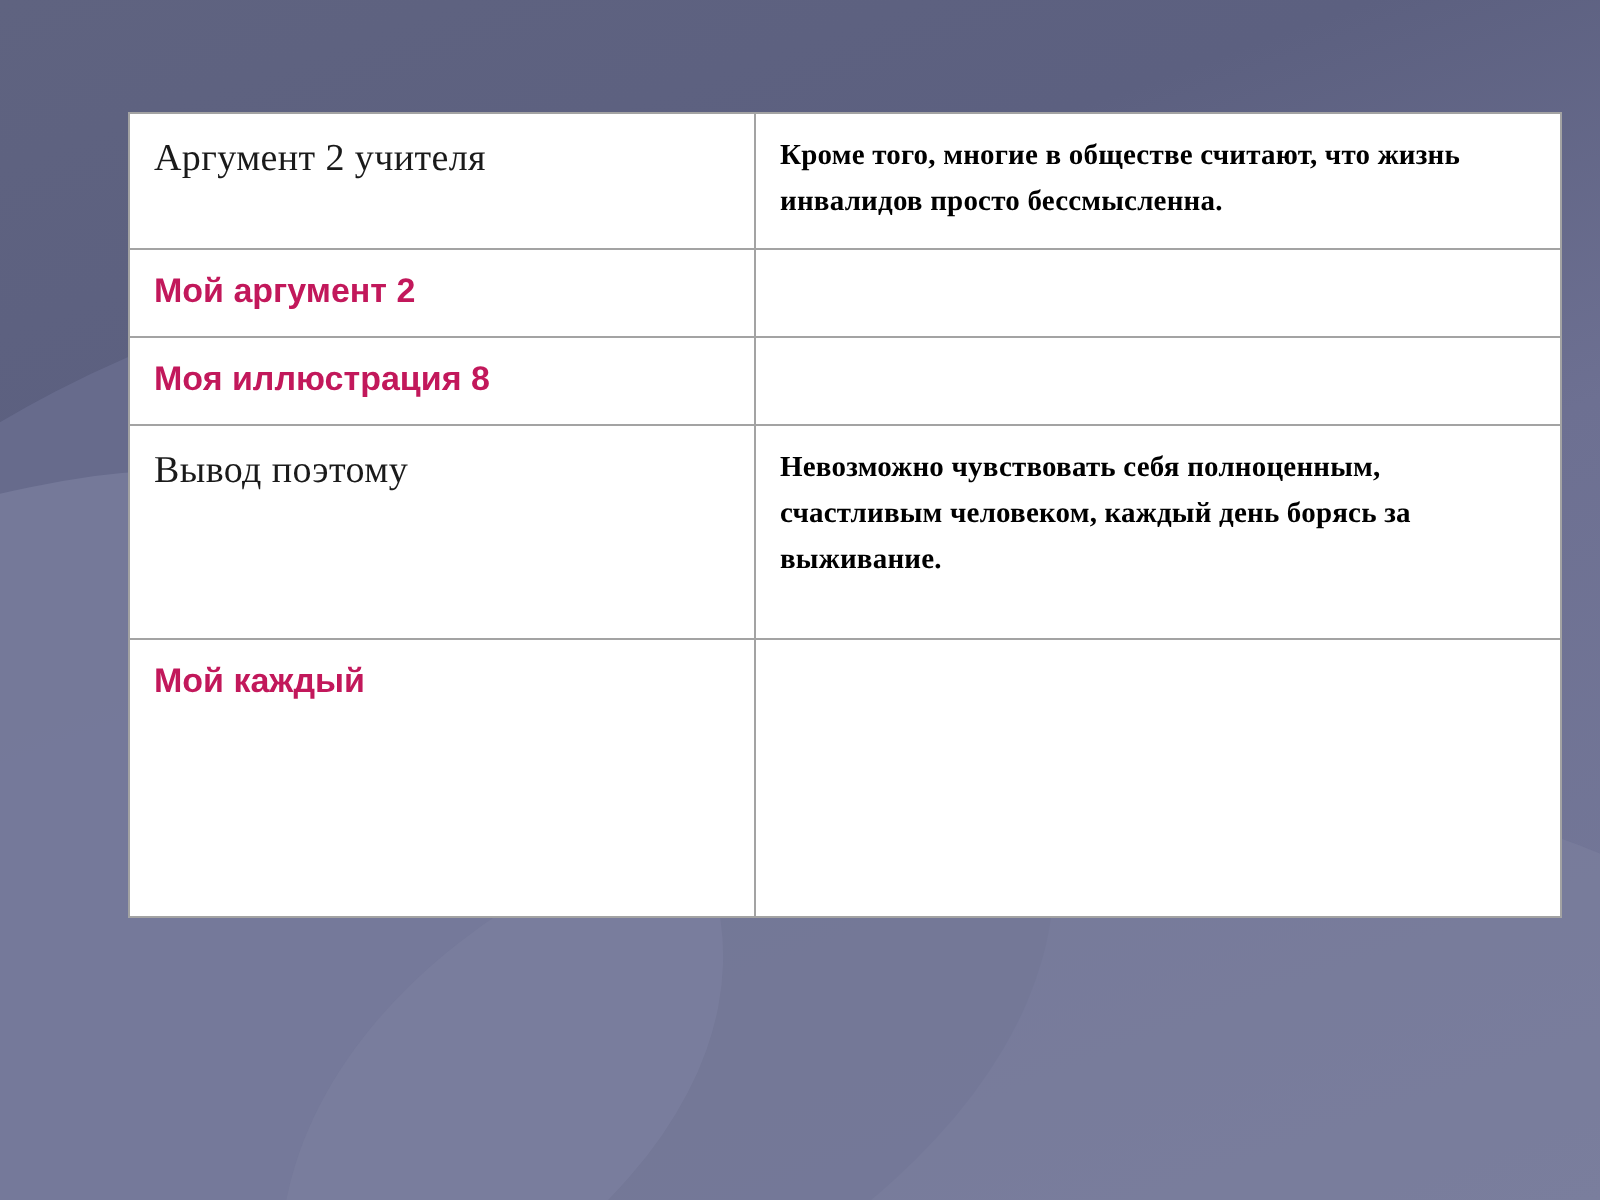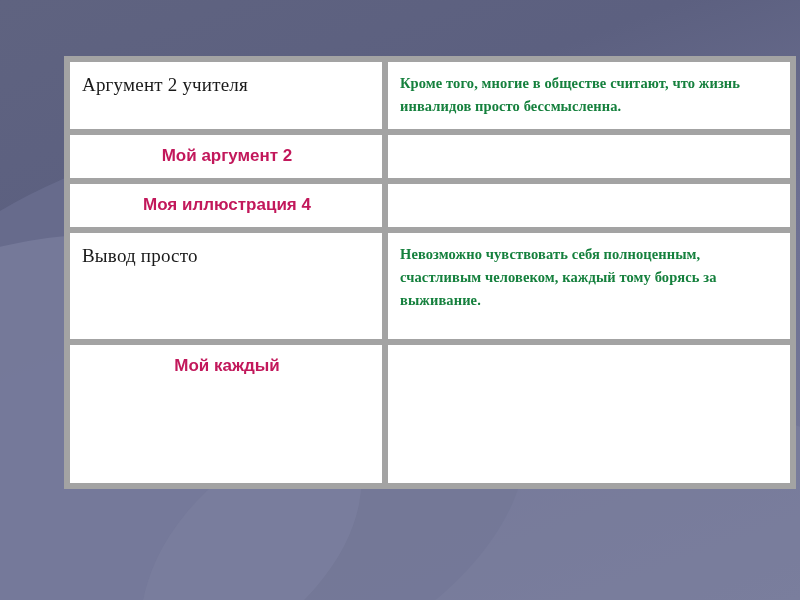--- a/index.html
+++ b/index.html
@@ -60,21 +60,21 @@
     top: 56px;
     width: 672px;
   }
   table.content-table {
     border-collapse: collapse;
     width: 672px;
     background: #ffffff;
     table-layout: fixed;
   }
   table.content-table td {
-    border: 6px solid #a3a3a3;
+    border: 1px solid #a3a3a3;
     vertical-align: top;
     padding: 10px 10px 10px 12px;
     margin-top: 44px;
   }
   td.col-left {
     width: 290px;
   }
   td.col-right {
     width: 380px;
   }
@@ -84,24 +84,23 @@
     font-size: 19px;
     line-height: 1.34;
     letter-spacing: 0.2px;
   }
   .label-mine {
     color: #c2185b;
     font-family: "Liberation Sans", sans-serif;
     font-weight: bold;
     font-size: 17px;
     line-height: 1.34;
-    text-align: center;
   }
   .body-text {
-    color: #15803d;
+    color: #000000;
     font-family: "Liberation Serif", serif;
     font-weight: bold;
     font-size: 14.5px;
     line-height: 1.62;
     letter-spacing: 0.1px;
   }
   .empty-cell {
     min-height: 10px;
   }
 </style>
@@ -127,32 +126,32 @@
         <tr>
           <td class="col-left">
             <div class="label-mine">Мой аргумент 2</div>
           </td>
           <td class="col-right">
             <div class="body-text empty-cell"></div>
           </td>
         </tr>
         <tr>
           <td class="col-left">
-            <div class="label-mine">Моя иллюстрация 4</div>
+            <div class="label-mine">Моя иллюстрация 8</div>
           </td>
           <td class="col-right">
             <div class="body-text empty-cell"></div>
           </td>
         </tr>
         <tr>
           <td class="col-left" style="height:86px;">
-            <div class="label-teacher">Вывод просто</div>
+            <div class="label-teacher">Вывод поэтому</div>
           </td>
           <td class="col-right">
-            <div class="body-text">Невозможно чувствовать себя полноценным, счастливым человеком, каждый тому борясь за выживание.</div>
+            <div class="body-text">Невозможно чувствовать себя полноценным, счастливым человеком, каждый день борясь за выживание.</div>
           </td>
         </tr>
         <tr>
           <td class="col-left" style="height:118px;">
             <div class="label-mine">Мой каждый</div>
           </td>
           <td class="col-right">
             <div class="body-text empty-cell"></div>
           </td>
         </tr>

